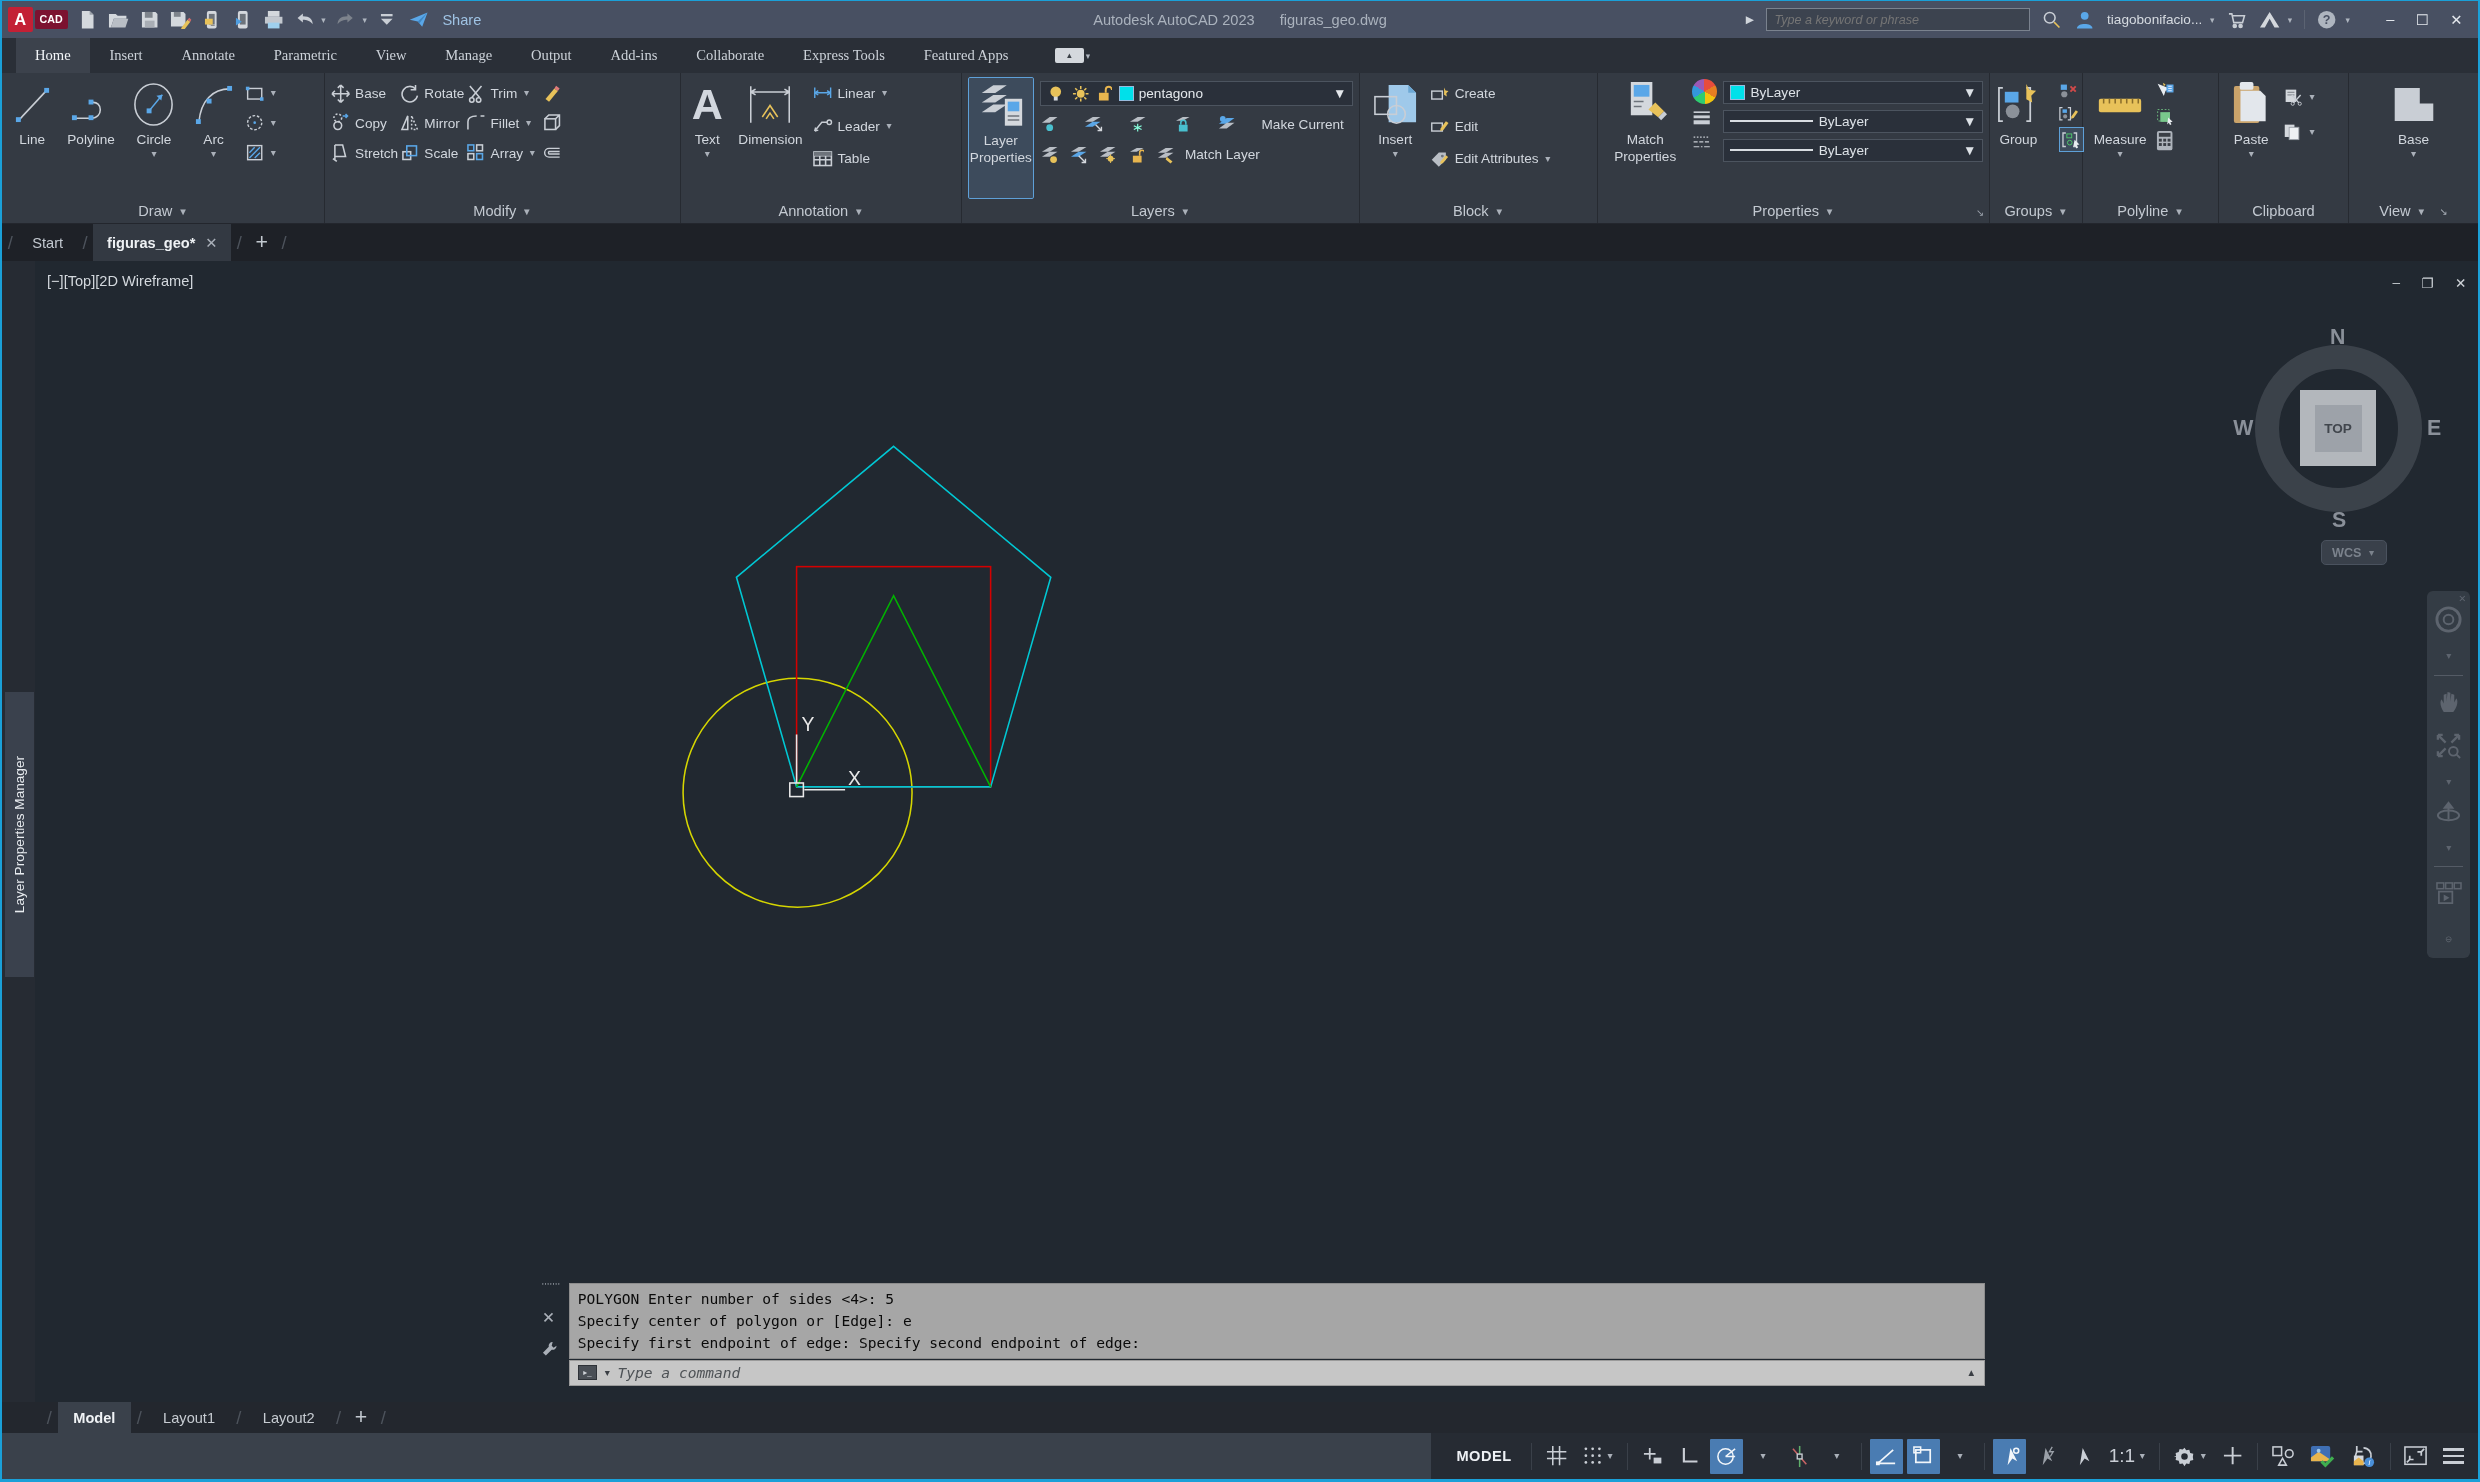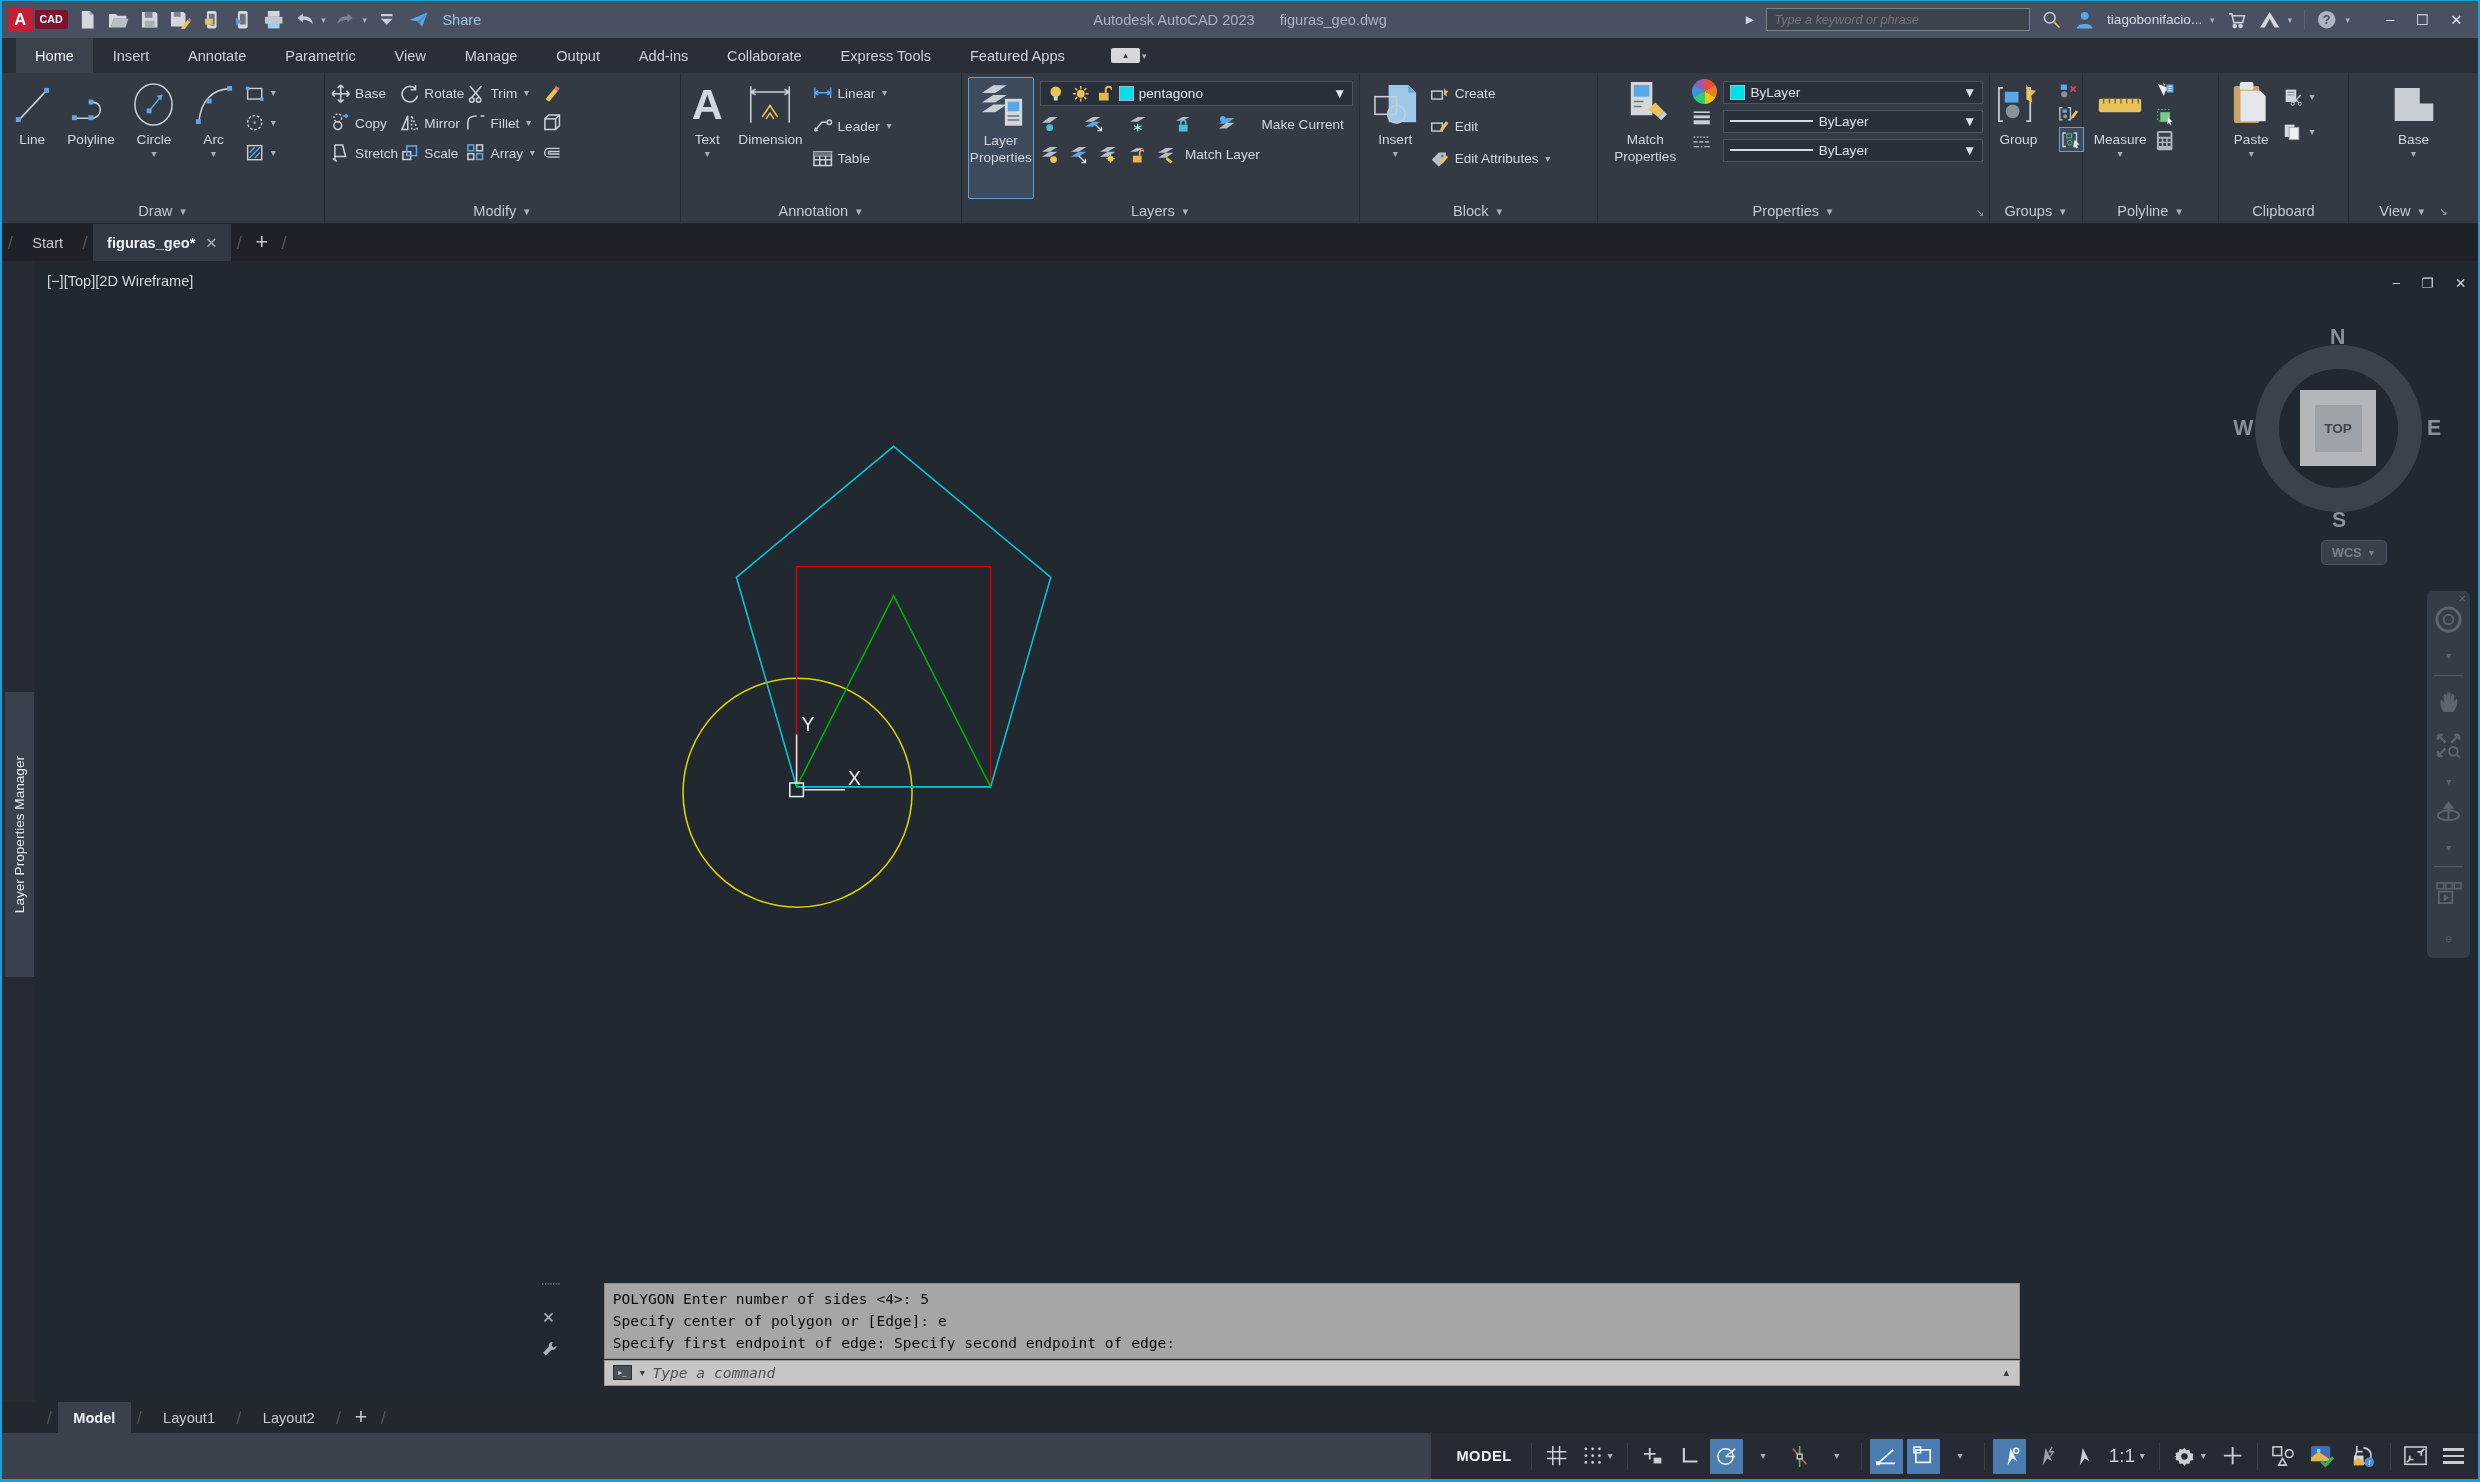--- a/index.html
+++ b/index.html
@@ -19,21 +19,21 @@
   .mini-caret { font-size:8.7px; color:#aeb5bf; margin-left:-3.9px; }
   .share-lbl { color:#9fc3e4; font-size:14.6px; margin-left:3.9px; }
   .title-center { position:absolute; left:50%; transform:translateX(-50%); display:flex; gap:25px; font-size:14.6px; color:#aab2bd; white-space:nowrap; }
   .title-right { position:absolute; right:7.8px; display:flex; align-items:center; gap:11.6px; }
   .search-box { width:264px; height:23px; background:#3c434f; border:1px solid #7a828e; color:#9aa2ac; font-style:italic; font-size:12.6px; padding:0 7.8px; font-family:"Liberation Sans", sans-serif; }
   .acct-name { color:#d6dbe1; font-size:13.6px; }
   .tb-divider { width:1px; height:19.4px; background:#5b6372; }
   .win-btns { display:flex; gap:21.3px; margin-left:25px; margin-right:7.8px; color:#e3e7ec; font-size:14.6px; }
 
   
-  .tabrow { position:absolute; left:0; top:37px; width:100%; height:35px; background:#2a2f37; display:flex; align-items:stretch; color:#ccd2d9; font-size:14.6px; }
+  .tabrow { position:absolute; left:0; top:37px; width:100%; height:35px; background:#2a2f37; display:flex; align-items:stretch; color:#ccd2d9; font-size:14.6px;font-family:Liberation Serif, serif; }
   .rtab { padding:0 19.4px; display:flex; align-items:center; cursor:default; }
   .rtab.active { background:#3c424c; color:#f2f5f8; }
   .ribbon-collapse { display:flex; align-items:center; gap:5.8px; margin-left:27px; }
   .collapse-pill { width:29px; height:14.6px; background:#d4d8dd; border-radius:1.9px; display:flex; align-items:center; justify-content:center; color:#3a3f46; font-size:7.8px; }
 
   
   .ribbon { position:absolute; left:0; top:72px; width:100%; height:151px; background:#343a43; display:flex; border-bottom:1.9px solid #23262d; }
   .panel { border-right:1px solid #262a31; display:flex; flex-direction:column; }
   .panel-content { flex:1; display:flex; padding:3.9px 5.8px 0 5.8px; gap:5.8px; }
   .panel-label { height:24px; display:flex; align-items:center; justify-content:center; gap:5.8px; color:#c3c9d1; font-size:14.6px; }
@@ -76,21 +76,21 @@
   .wcs-pill { position:absolute; right:89px; top:279px; width:66px; height:25px; background:#39404a; border:1px solid #4a525e; border-radius:4.9px; display:flex; align-items:center; justify-content:center; gap:5.8px; color:#7b828c; font-size:12.6px; font-weight:bold; }
   .navbar { position:absolute; right:5.8px; top:330px; width:43px; height:367px; background:rgba(72,79,90,.5); border-radius:5.8px; display:flex; flex-direction:column; align-items:center; padding:13.6px 0; gap:13.6px; color:#5d646e; }
   .navbar .nb-x { position:absolute; right:3.9px; top:1.9px; font-size:9.7px; }
   .navbar .nb-sep { width:29px; height:1px; background:#545b65; }
   .nb-caret { font-size:8.7px; }
 
   
   .cmd-grip { position:absolute; left:540px; top:1020px; color:#9aa0a8; font-size:8.7px; letter-spacing:1px; }
   .cmd-x { position:absolute; left:540px; top:1048px; color:#aab0b8; font-size:15.5px; }
   .cmd-wrench { position:absolute; left:539px; top:1079px; }
-  .cmdwin { position:absolute; left:567px; top:1022px; width:1416px;margin-left:35px; }
+  .cmdwin { position:absolute; left:567px; top:1022px; width:1416px; }
   .cmd-history { background:#a6a6a6; border:1px solid #8d8d8d; padding:3.9px 7.8px; }
   .cmd-history div { font-family:"DejaVu Sans Mono", monospace; font-size:14.6px; color:#0a0a0a; line-height:22px; white-space:pre; }
   .cmd-input { margin-top:1px; background:#c6c6c6; border:1px solid #9a9a9a; height:26px; display:flex; align-items:center; padding:0 7.8px; gap:5.8px; }
   .cmd-prompt-icon { width:19.4px; height:14.6px; background:#4a4f56; border:1px solid #2e3238; display:flex; align-items:center; justify-content:center; color:#cfd3d8; font-size:7.8px; }
   .cmd-input .caret-dn { color:#3a3e44; font-size:8.7px; }
   .cmd-placeholder { flex:1; font-family:"DejaVu Sans Mono", monospace; font-style:italic; font-size:14.6px; color:#4e5256; }
   .cmd-up { color:#3a3e44; font-size:9.7px; }
 
   
   .layouttabs { position:absolute; left:0; top:1401px; width:100%; height:31px; background:#23272e; display:flex; align-items:stretch; color:#c7ccd2; font-size:14.6px; }

